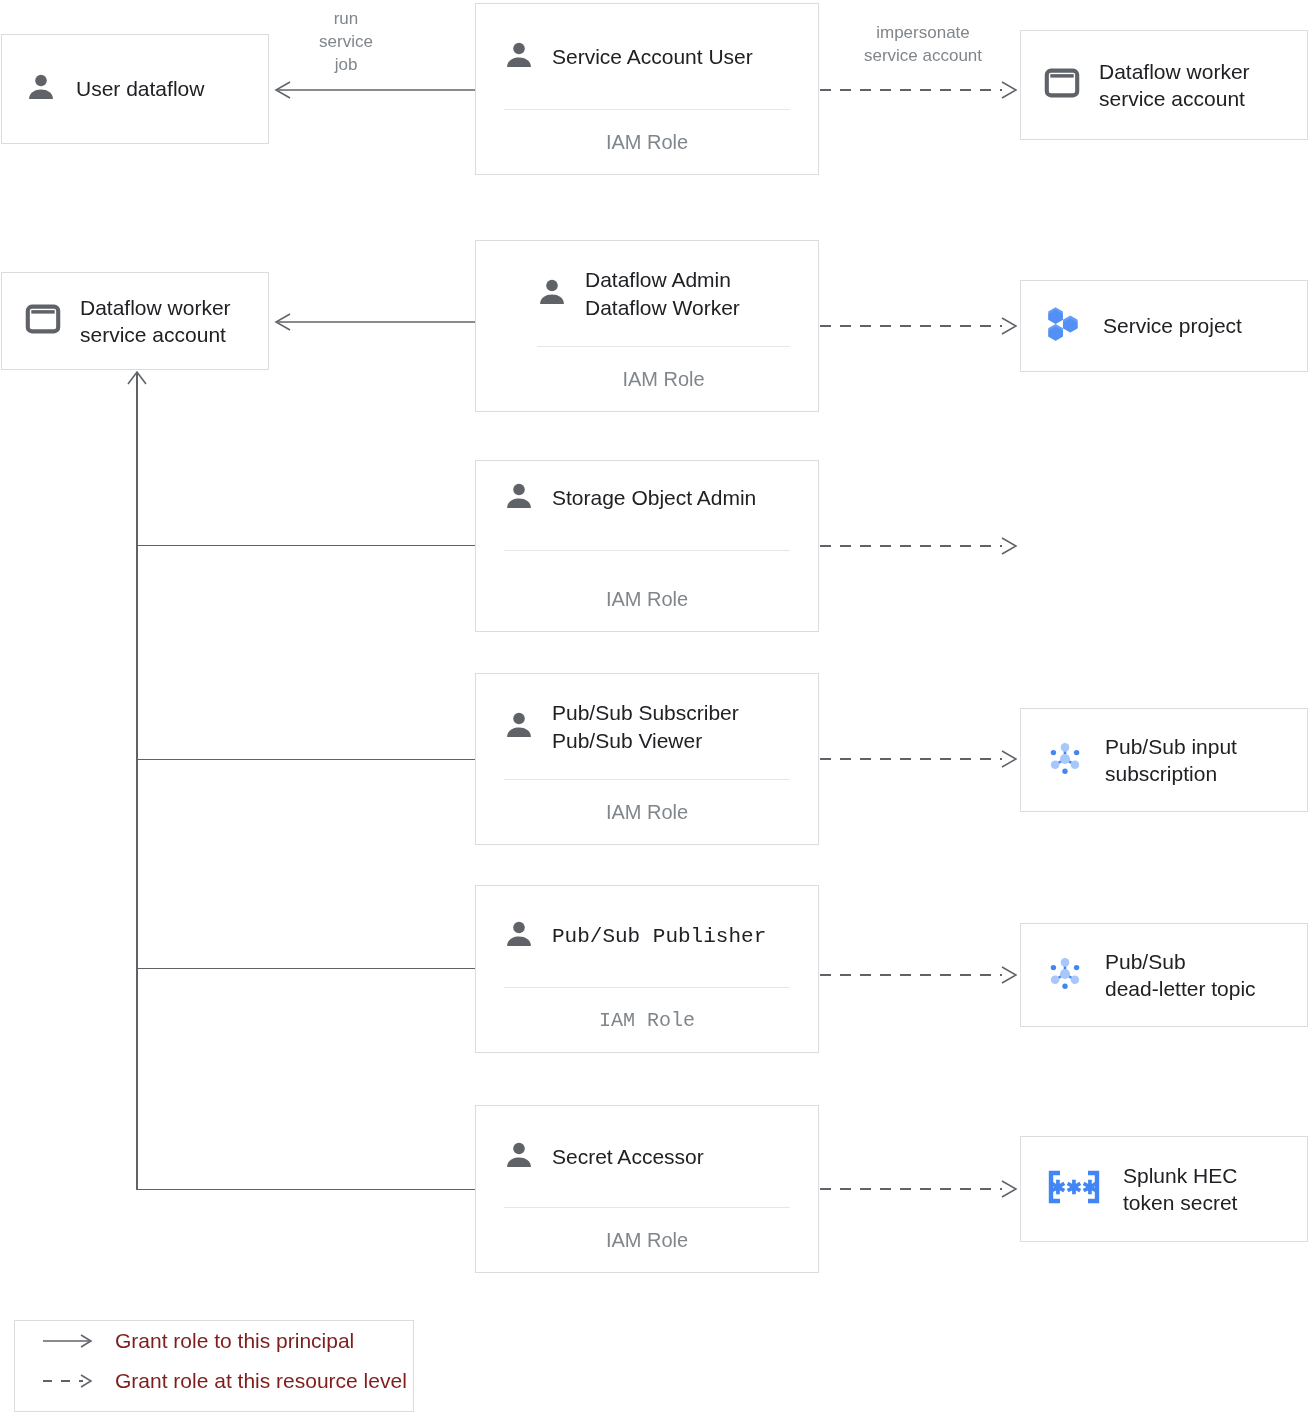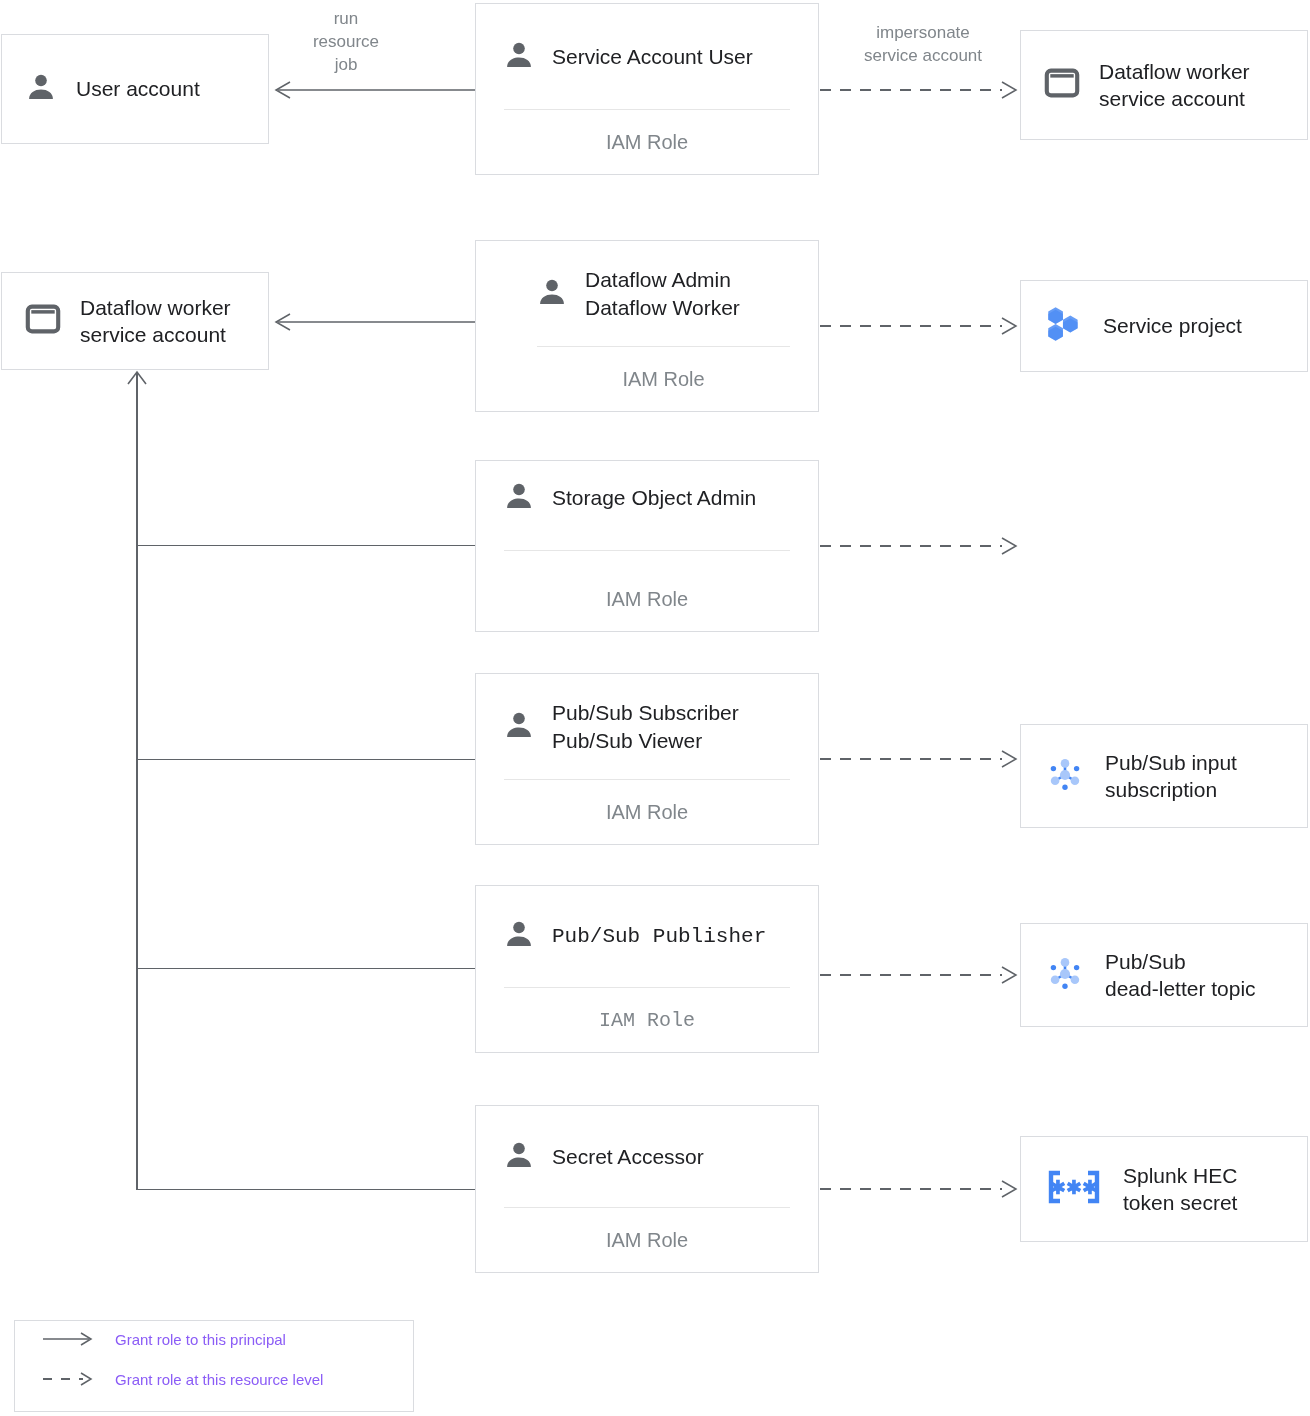--- a/index.html
+++ b/index.html
@@ -96,42 +96,42 @@
     box-sizing:border-box;
     border:1px solid #dadce0;
     background:#fff;
   }
   .lg-row{
     position:absolute;
     display:flex;
     align-items:center;
   }
   .lg-text{
-    font-size:15px;
-    color:#8b5cf6;
+    font-size:21px;
+    color:#7f1d1d;
     margin-left:18px;
   }
 </style>
 </head>
 <body>
 
 <div id="canvas">
 
   <div class="box entity" style="left:1px;top:34px;width:268px;height:110px;">
     <span class="ico">
       <svg width="34" height="34" viewBox="0 0 24 24">
           <circle cx="12" cy="7.4" r="4.1" fill="#5f6368"></circle>
           <path d="M3.6 20.4c0-4.2 3.8-6.6 8.4-6.6s8.4 2.4 8.4 6.6z" fill="#5f6368"></path>
         </svg>
     </span>
-    <span class="label">User account</span>
+    <span class="label">User dataflow</span>
   </div>
 
   <div class="caption" style="left:288px;top:8px;width:116px;">run
-resource
+service
 job</div>
 
   <svg class="arrow" style="left:268px;top:78px;width:210px;height:24px;" viewBox="0 0 210 24">
     <line x1="210" y1="12" x2="10" y2="12" stroke="#5f6368" stroke-width="1.5"></line>
     <polyline points="22,4 8,12 22,20" fill="none" stroke="#5f6368" stroke-width="1.5"></polyline>
   </svg>
 
   <div class="iam-card" style="left:475px;top:3px;width:344px;height:172px;">
     <div class="iam-top">
       <span class="ico">
@@ -258,21 +258,21 @@
     </div>
     <div class="iam-div"></div>
     <div class="iam-foot">IAM Role</div>
   </div>
 
   <svg class="arrow" style="left:820px;top:747px;width:200px;height:24px;" viewBox="0 0 200 24">
     <line x1="0" y1="12" x2="182" y2="12" stroke="#5f6368" stroke-width="2" stroke-dasharray="11 9"></line>
     <polyline points="182,4 196,12 182,20" fill="none" stroke="#5f6368" stroke-width="1.5"></polyline>
   </svg>
 
-  <div class="box entity" style="left:1020px;top:724px;width:288px;height:104px;">
+  <div class="box entity" style="left:1020px;top:708px;width:288px;height:104px;">
     <span class="ico">
       <svg width="44" height="44" viewBox="0 0 44 44">
         <line x1="22" y1="13" x2="22" y2="23" stroke="#4285f4" stroke-width="2.6"></line>
         <line x1="22" y1="23" x2="13.4" y2="28" stroke="#4285f4" stroke-width="2.6"></line>
         <line x1="22" y1="23" x2="30.6" y2="28" stroke="#4285f4" stroke-width="2.6"></line>
         <circle cx="22" cy="23" r="5.1" fill="#a8c7fa"></circle>
         <circle cx="22" cy="11.4" r="4.3" fill="#a8c7fa"></circle>
         <circle cx="12.1" cy="28.8" r="4.3" fill="#a8c7fa"></circle>
         <circle cx="31.9" cy="28.8" r="4.3" fill="#a8c7fa"></circle>
         <circle cx="10.4" cy="16.6" r="2.7" fill="#4285f4"></circle>

